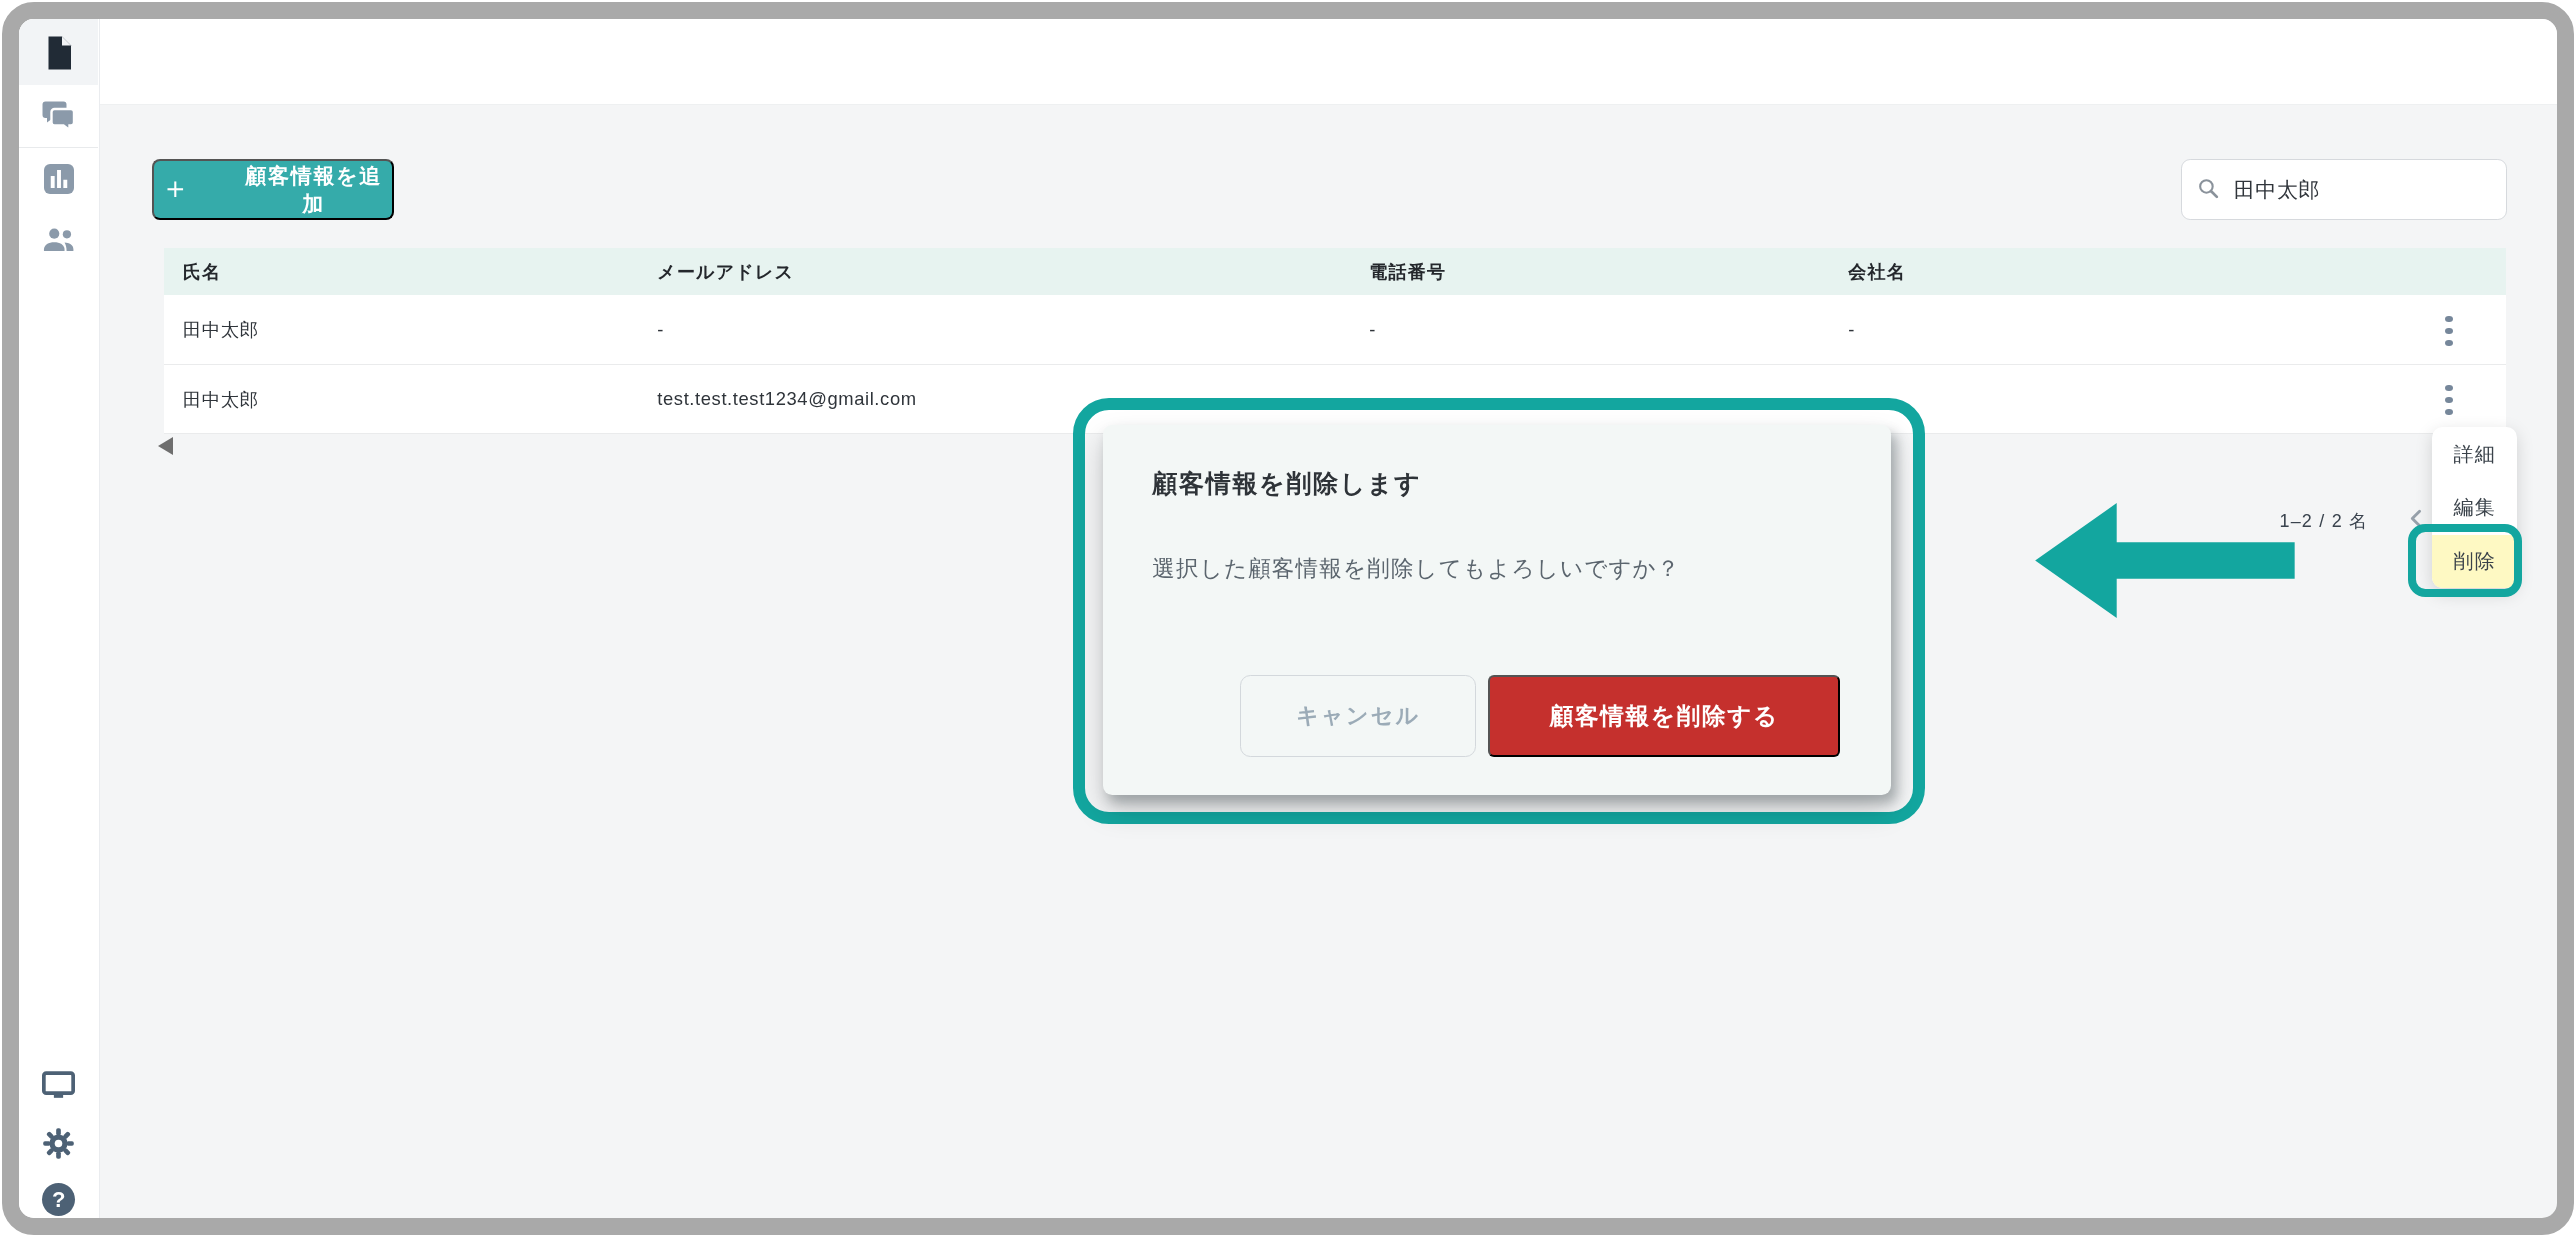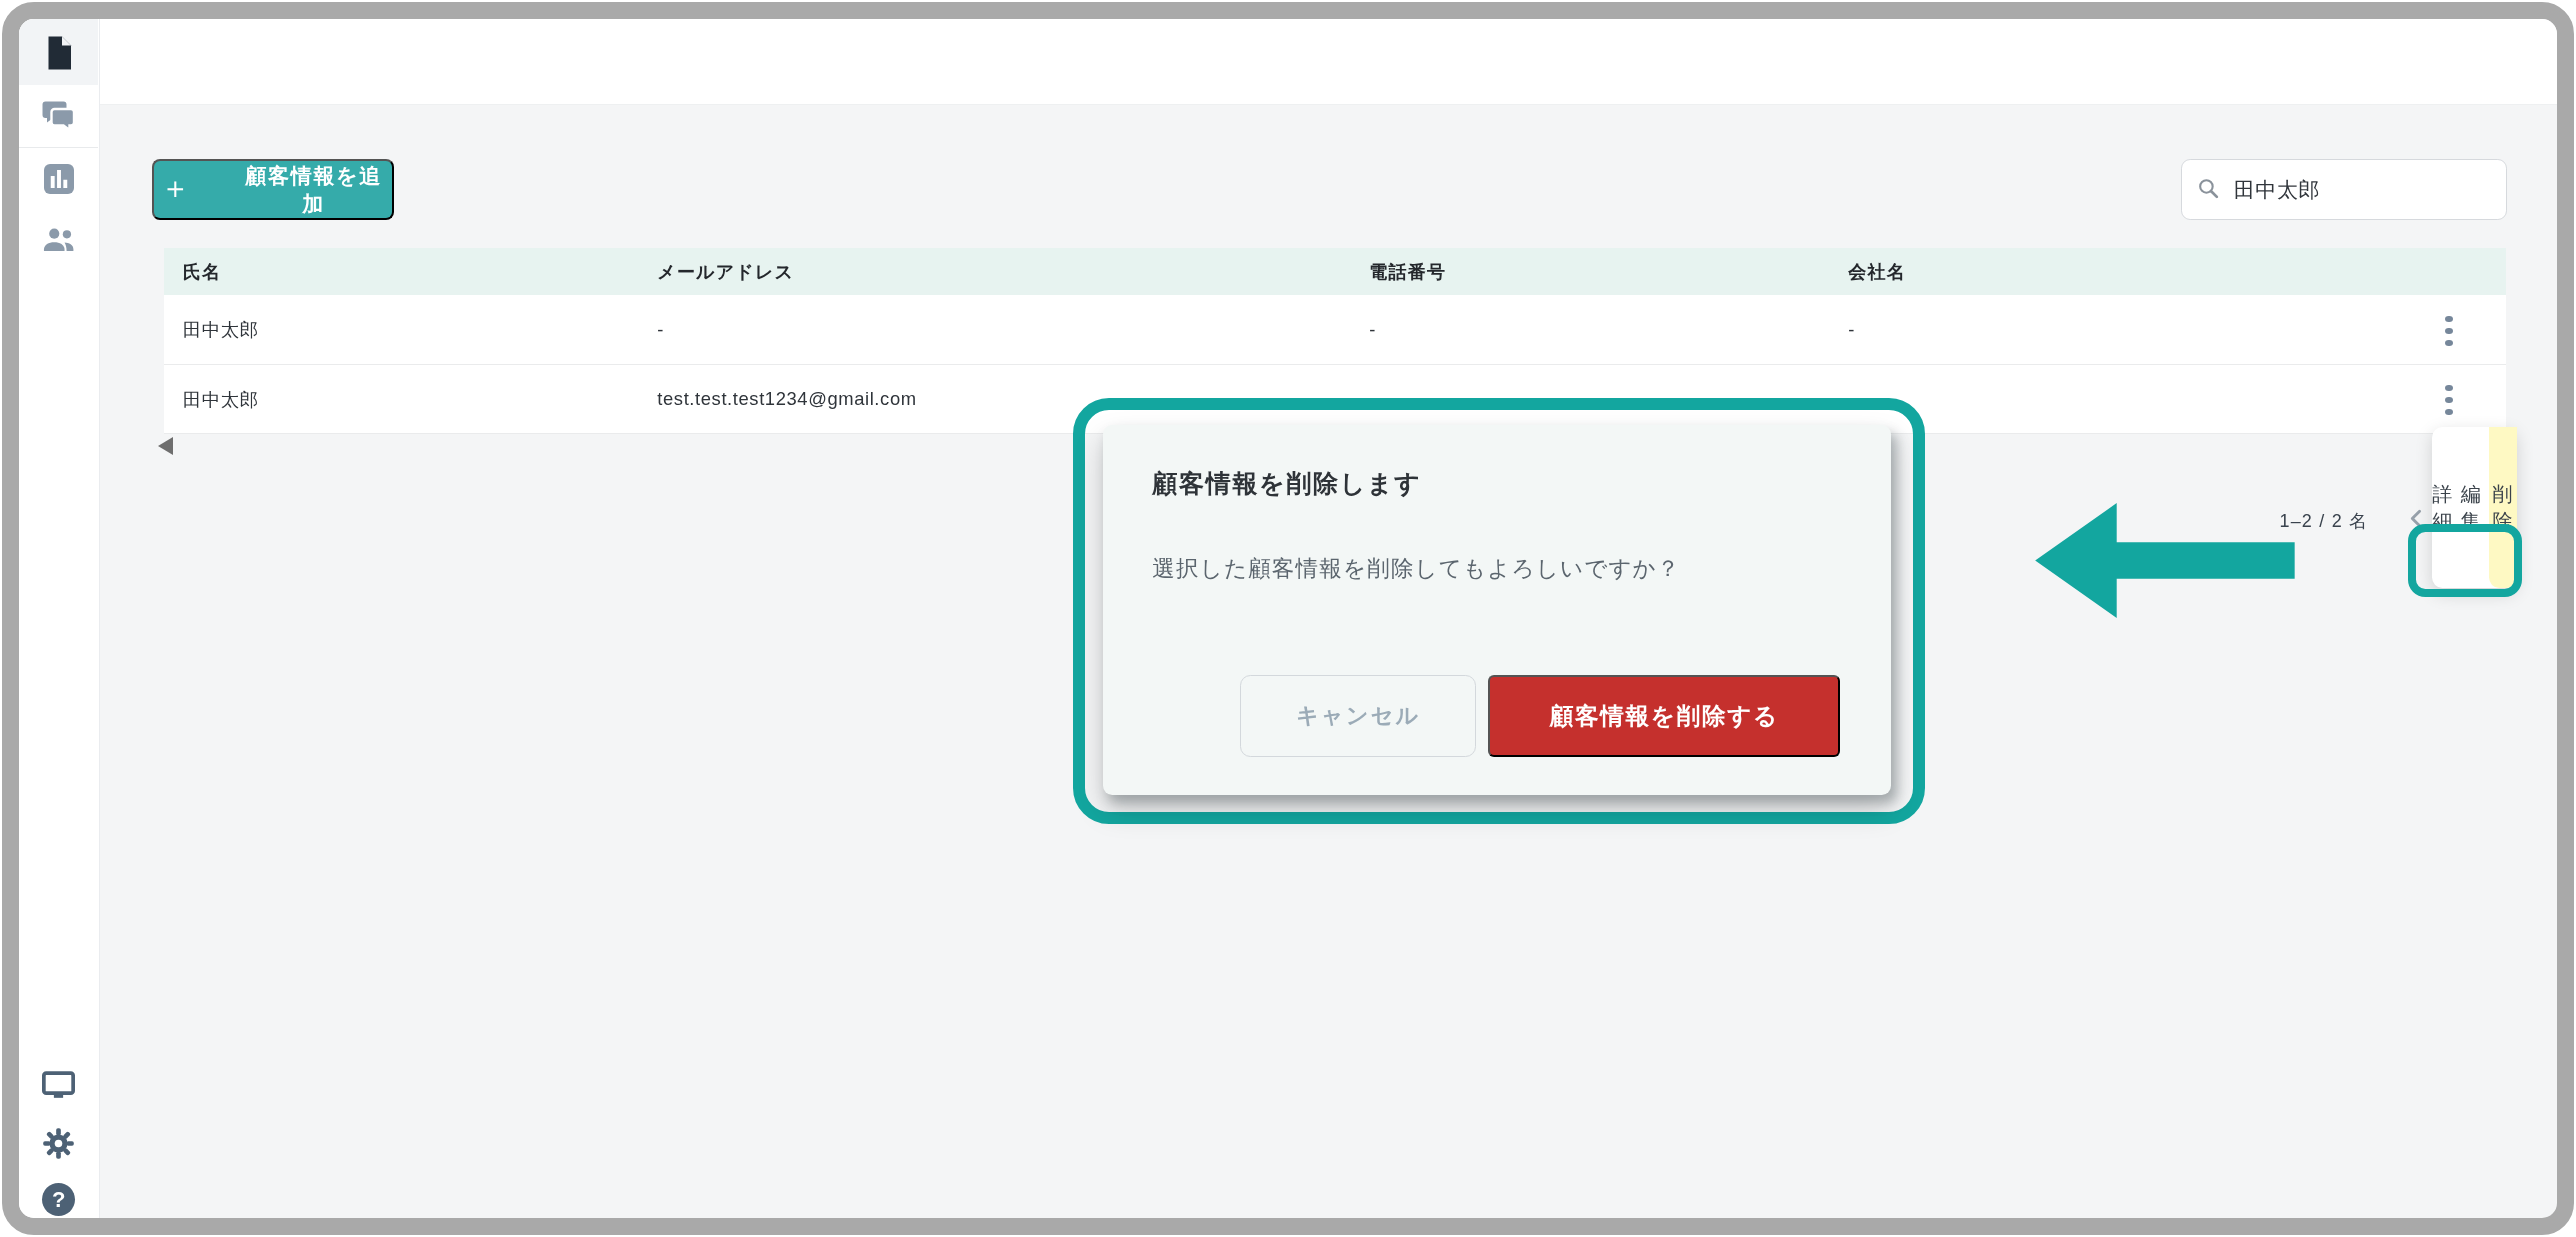--- a/index.html
+++ b/index.html
@@ -58,21 +58,21 @@
   .scroll-tri{position:absolute;left:139px;top:418px;width:0;height:0;z-index:1;
     border-top:9.8px solid transparent;border-bottom:9.8px solid transparent;border-right:15.5px solid #6e6e6e;}
 
   
   .page-label{position:absolute;left:2176px;top:490px;width:173px;text-align:right;
     font-size:18px;color:#3a434e;letter-spacing:1.2px;z-index:1;}
   .page-prev{position:absolute;left:2386px;top:487px;z-index:1;}
 
   
   .menu-card{position:absolute;left:2413px;top:408px;width:85px;height:161px;background:#fff;
-    border-radius:10.4px;box-shadow:0 5.8px 17.3px rgba(0,0,0,0.15);z-index:5;display:flex;flex-direction:row;}
+    border-radius:10.4px;box-shadow:0 5.8px 17.3px rgba(0,0,0,0.15);z-index:5;display:flex;flex-direction:column;}
   .menu-item{flex:1;display:flex;align-items:center;justify-content:center;
     font-size:20px;color:#3a424a;letter-spacing:1.2px;}
   .menu-item:last-child{background:#fef9c3;border-radius:0 0 10.4px 10.4px;text-align:center;}
   .ann-delete{position:absolute;left:2389px;top:505px;width:114px;height:73px;
     border:8px solid #13a69f;border-radius:17.3px;z-index:12;}
 
   
   .ann-modal{position:absolute;left:1054px;top:379px;width:852px;height:426px;
     border:12.7px solid #13a69f;border-radius:36px;z-index:10;}
   .modal{position:absolute;left:1084px;top:406px;width:788px;height:370px;background:#f3f7f6;

